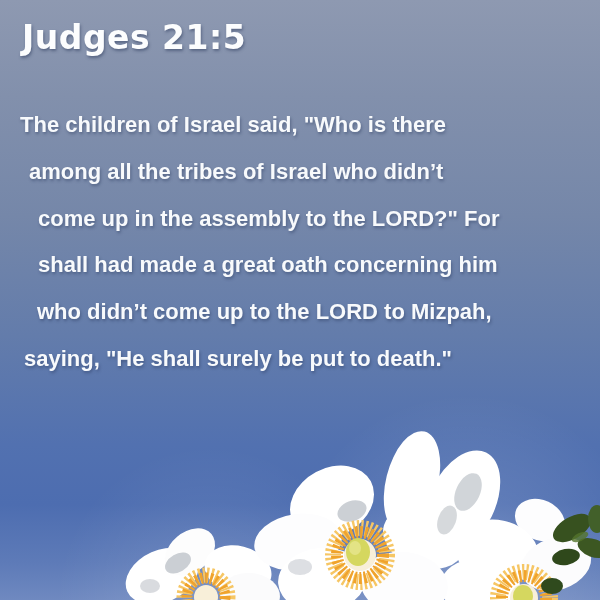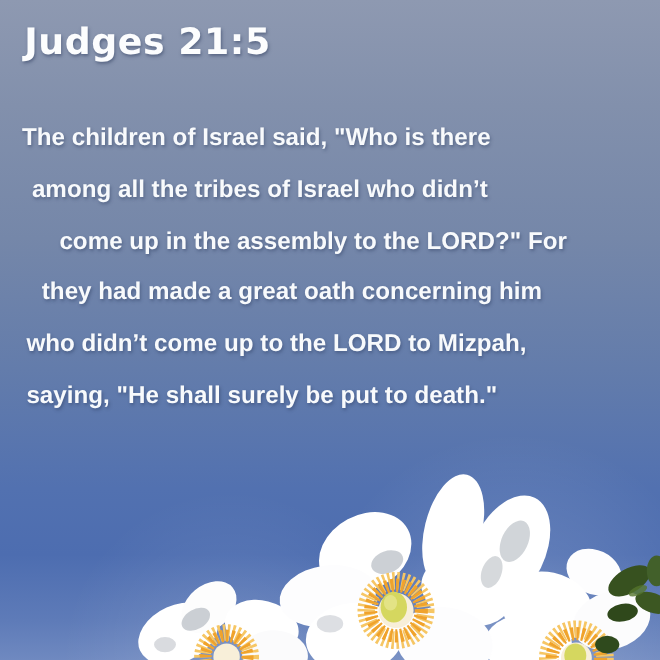--- a/index.html
+++ b/index.html
@@ -55,23 +55,23 @@
     text-shadow: 1px 2px 3px rgba(40, 55, 90, 0.45);
   }
   .verse .line {
     display: block;
     height: 46.8px;
     line-height: 46.8px;
     white-space: nowrap;
   }
   .verse .line:nth-child(1) { margin-left: 20px; }
   .verse .line:nth-child(2) { margin-left: 29px; }
-  .verse .line:nth-child(3) { margin-left: 54px; }
+  .verse .line:nth-child(3) { margin-left: 38px; }
   .verse .line:nth-child(4) { margin-left: 38px; }
-  .verse .line:nth-child(5) { margin-left: 24px; }
+  .verse .line:nth-child(5) { margin-left: 37px; }
   .verse .line:nth-child(6) { margin-left: 24px; }
 
   .flowers {
     position: absolute;
     left: 0;
     bottom: 0;
     width: 600px;
     height: 230px;
   }
 </style>
@@ -143,18 +143,18 @@
       </g>
     </g>
   </svg>
 
   <div class="title">Judges 21:5</div>
 
   <div class="verse">
     <span class="line">The children of Israel said, "Who is there</span>
     <span class="line">among all the tribes of Israel who didn’t</span>
     <span class="line">come up in the assembly to the LORD?" For</span>
-    <span class="line">they had made a great oath concerning him</span>
+    <span class="line">shall had made a great oath concerning him</span>
     <span class="line">who didn’t come up to the LORD to Mizpah,</span>
     <span class="line">saying, "He shall surely be put to death."</span>
   </div>
 
 </div>
 
 </body></html>

